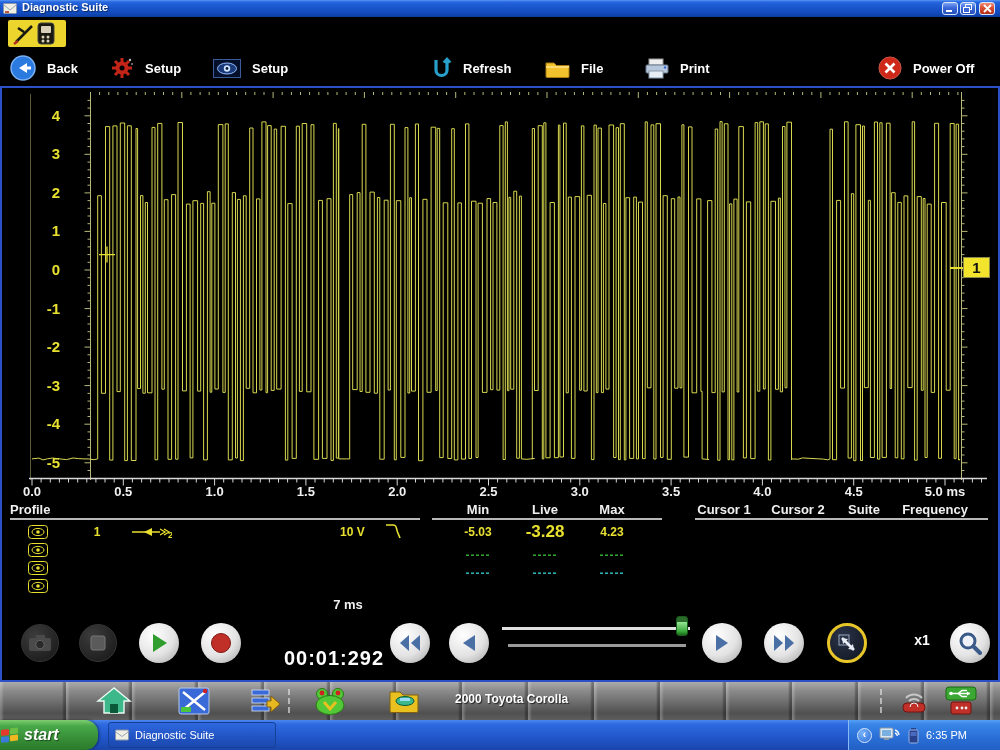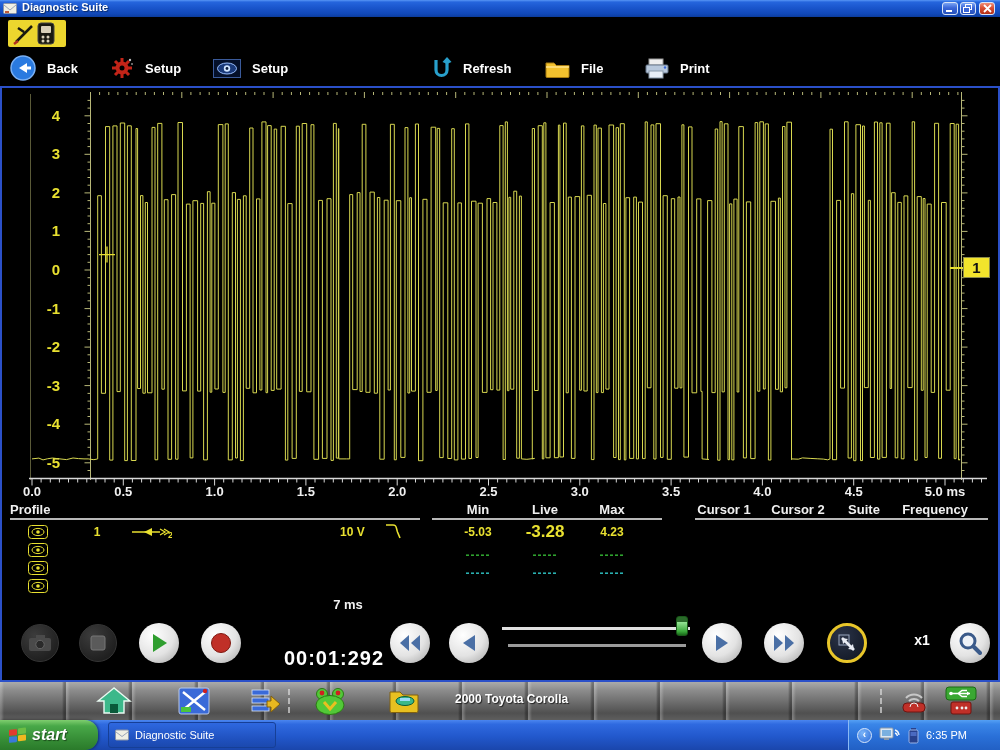--- a/index.html
+++ b/index.html
@@ -64,21 +64,21 @@
   .vehiclebar .cells{left:0;top:0;width:1000px;height:38px;
     background:repeating-linear-gradient(90deg,rgba(255,255,255,.22) 0 1px,rgba(255,255,255,0) 4px 62px,rgba(0,0,0,.3) 64px 66px);}
   .vdivider{top:7px;width:0;height:24px;border-left:2px dashed #d8d8d8;opacity:.7;}
   .vehicle-label{top:10px;color:#fff;font-weight:bold;font-size:12px;text-shadow:1px 1px 1px #222;}
 
   
   .xptaskbar{left:0;top:720px;width:1000px;height:30px;
     background:linear-gradient(180deg,#4b86ef 0%,#2f6ae0 14%,#2258cc 55%,#1a46ac 100%);}
   .startbtn{left:0;top:0;width:98px;height:30px;border-radius:0 13px 13px 0;
     background:linear-gradient(180deg,#7fce6f 0%,#48a848 20%,#389038 60%,#2a7a2a 100%);
-    box-shadow:1px 0 3px rgba(0,0,0,.5);display:flex;align-items:center;gap:5px;padding-left:8px;box-sizing:border-box;}
+    box-shadow:1px 0 3px rgba(0,0,0,.5);display:flex;align-items:center;gap:5px;box-sizing:border-box;}
   .start-text{color:#fff;font-weight:bold;font-style:italic;font-size:16px;text-shadow:1px 1px 1px #1a4a1a;}
   .taskbtn{left:108px;top:2px;width:168px;height:26px;border-radius:3px;
     background:linear-gradient(180deg,#2e68e0,#1f50bd 70%,#1b49ae);border:1px solid #163f96;box-sizing:border-box;
     display:flex;align-items:center;gap:6px;padding-left:6px;color:#fff;font-size:11px;}
   .tray{left:848px;top:0;width:152px;height:30px;
     background:linear-gradient(180deg,#55a0f4 0%,#3a86e8 14%,#2a70d8 55%,#2260c4 100%);
     border-left:1px solid #8ab8f4;display:flex;align-items:center;gap:7px;padding-left:8px;box-sizing:border-box;}
   .tray-time{color:#fff;font-size:11px;}
   .chev{width:15px;height:15px;border-radius:50%;border:1px solid #d8e8fc;box-sizing:border-box;
     background:radial-gradient(circle at 35% 30%,#7ab4f8,#2a6ad8);color:#fff;font-size:10px;font-weight:bold;
@@ -174,20 +174,28 @@
       <span>File</span>
     </div>
     <div class="abs tb" style="left:645px">
       <svg width="24" height="21">
         <rect x="4" y="1" width="14" height="6" fill="#eee" stroke="#999"></rect>
         <rect x="1" y="7" width="22" height="8" rx="1" fill="#b8c8dc" stroke="#68788c"></rect>
         <circle cx="20" cy="9.5" r="1.2" fill="#3a6ad8"></circle>
         <rect x="4" y="13" width="14" height="7" fill="#e8eef6" stroke="#8898a8"></rect>
       </svg>
       <span>Print</span>
+    </div>
+    <div class="abs tb" style="left:878px">
+      <svg width="24" height="24">
+        <circle cx="12" cy="12" r="11" fill="#d02818" stroke="#8a1008"></circle>
+        <circle cx="12" cy="12" r="11" fill="none" stroke="#f08878" stroke-width="1" opacity=".6"></circle>
+        <path d="M7.5 7.5 L16.5 16.5 M16.5 7.5 L7.5 16.5" stroke="#fff" stroke-width="2.6"></path>
+      </svg>
+      <span>Power Off</span>
     </div>
   </div>
 
   <div class="abs content">
 
     <svg id="scope-svg" class="abs" style="left:0;top:0" width="996" height="414">
         <line x1="28.5" y1="6" x2="28.5" y2="392" stroke="#5a5a38" stroke-width="1"></line>
         <line x1="88.5" y1="4" x2="88.5" y2="392" stroke="#b8b878" stroke-width="1"></line>
         <line x1="959.5" y1="4" x2="959.5" y2="392" stroke="#b8b878" stroke-width="1"></line>
         <path d="M85.5 382.5H88.5M82.5 374.8H88.5M85.5 367.0H88.5M85.5 359.3H88.5M85.5 351.6H88.5M85.5 343.9H88.5M82.5 336.2H88.5M85.5 328.5H88.5M85.5 320.8H88.5M85.5 313.1H88.5M85.5 305.4H88.5M82.5 297.6H88.5M85.5 289.9H88.5M85.5 282.2H88.5M85.5 274.5H88.5M85.5 266.8H88.5M82.5 259.1H88.5M85.5 251.4H88.5M85.5 243.7H88.5M85.5 236.0H88.5M85.5 228.3H88.5M82.5 220.6H88.5M85.5 212.8H88.5M85.5 205.1H88.5M85.5 197.4H88.5M85.5 189.7H88.5M82.5 182.0H88.5M85.5 174.3H88.5M85.5 166.6H88.5M85.5 158.9H88.5M85.5 151.2H88.5M82.5 143.4H88.5M85.5 135.7H88.5M85.5 128.0H88.5M85.5 120.3H88.5M85.5 112.6H88.5M82.5 104.9H88.5M85.5 97.2H88.5M85.5 89.5H88.5M85.5 81.8H88.5M85.5 74.1H88.5M82.5 66.3H88.5M85.5 58.6H88.5M85.5 50.9H88.5M85.5 43.2H88.5M85.5 35.5H88.5M82.5 27.8H88.5M85.5 20.1H88.5M85.5 12.4H88.5" stroke="#b8b878" stroke-width="1" fill="none"></path>

